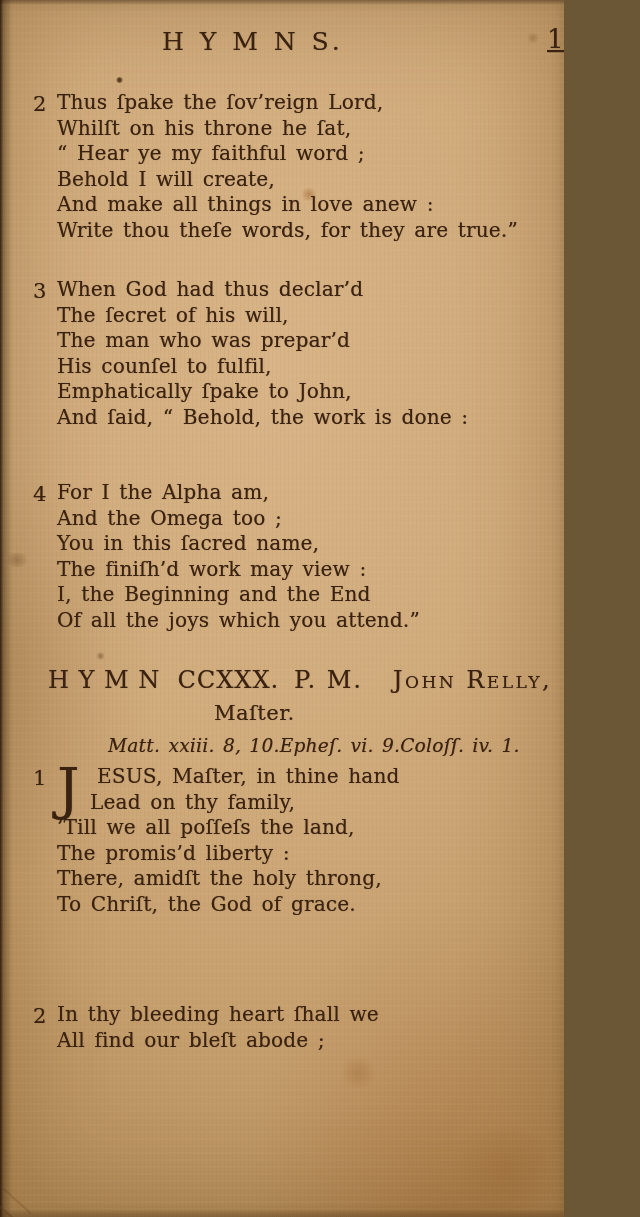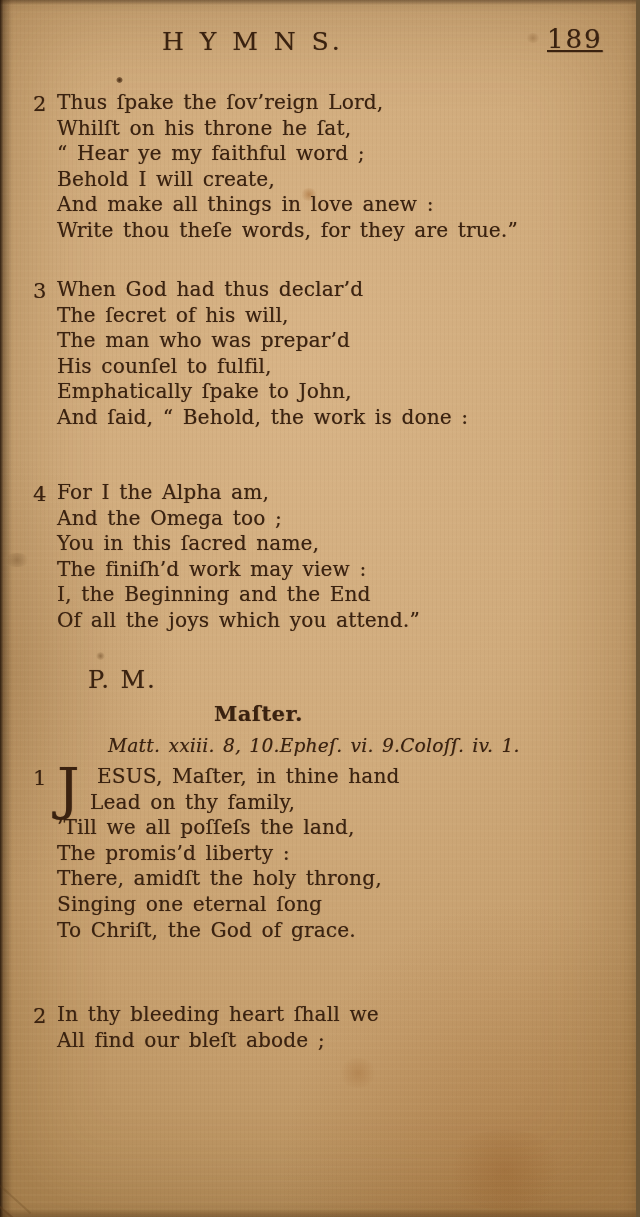--- a/index.html
+++ b/index.html
@@ -2,21 +2,21 @@
 <html><head>
 <meta charset="utf-8">
 <style>
   html,body{margin:0;padding:0;}
   body{
     font-family:"DejaVu Serif","Liberation Serif",serif;
     background:#6b5636;
   }
   .page{
     position:relative;
-    width:636px;height:1217px;
+    width:564px;height:1217px;
     overflow:hidden;
     color:#3a2210;
     background:
       radial-gradient(ellipse 60% 40% at 80% 98%, rgba(146,86,32,0.28) 0%, rgba(146,86,32,0) 60%),
       radial-gradient(ellipse 40% 25% at 0% 55%, rgba(120,80,35,0.18) 0%, rgba(120,80,35,0) 70%),
       radial-gradient(ellipse 95% 75% at 48% 30%, #d8b487 0%, #d0ab7c 45%, #c59e6d 75%, #b28b58 100%);
     box-shadow: inset 0 0 90px 12px rgba(104,68,26,0.28), inset 0 0 14px rgba(60,35,12,0.28);
   }
   
   .texture{
@@ -67,25 +67,25 @@
   .v-c{top:480px;}
   .v-d{top:764px;}
   .v-e{top:1002px;}
 
   .hymn-heading{
     position:absolute;left:48px;top:666px;
     display:flex;align-items:baseline;
     font-size:24px;
   }
   .hymn-heading .hnum{white-space:pre;letter-spacing:1px;}
-  .hymn-heading .meter{margin-left:40px;letter-spacing:2px;}
+  .hymn-heading .meter{margin-left:15px;letter-spacing:2px;}
   .hymn-heading .author{margin-left:30px;font-variant:small-caps;letter-spacing:2.5px;}
   .hymn-subtitle{
     position:absolute;left:214px;top:701px;
-    font-size:21px;letter-spacing:0.5px;font-weight:bold;
+    font-size:21px;letter-spacing:0.5px;
   }
   .scripture{
     position:absolute;left:108px;top:735px;
     display:flex;
     font-style:italic;font-size:18.5px;letter-spacing:0.3px;word-spacing:2px;white-space:pre;
   }
 
   
   .v-d .dropcap{
     position:absolute;left:0px;top:1px;
@@ -139,38 +139,39 @@
     <span class="vnum txt">4</span>
     <div class="line txt">For I the Alpha am,</div>
     <div class="line txt">And the Omega too ;</div>
     <div class="line txt">You in this ſacred name,</div>
     <div class="line txt">The finiſh’d work may view :</div>
     <div class="line txt">I, the Beginning and the End</div>
     <div class="line txt">Of all the joys which you attend.”</div>
   </div>
 
   <div class="hymn-heading txt">
+    <span class="hnum">H Y M N  CCXXX.</span>
     <span class="meter">P. M.</span>
+    <span class="author">John Relly,</span>
   </div>
   <div class="hymn-subtitle txt">Maſter.</div>
   <div class="scripture txt">
     <span>Matt. xxiii. 8, 10.</span>
     <span>Epheſ. vi. 9.</span>
     <span>Coloſſ. iv. 1.</span>
   </div>
 
   <div class="verse v-d">
     <span class="vnum txt">1</span>
     <span class="dropcap txt">J</span>
     <div class="line l0 txt">ESUS, Maſter, in thine hand</div>
     <div class="line l1 txt">Lead on thy family,</div>
     <div class="line txt">’Till we all poſſeſs the land,</div>
     <div class="line txt">The promis’d liberty :</div>
     <div class="line txt">There, amidſt the holy throng,</div>
-    <div class="line txt">Singing one eternal ſong</div>
     <div class="line txt">To Chriſt, the God of grace.</div>
   </div>
 
   <div class="verse v-e">
     <span class="vnum txt">2</span>
     <div class="line txt">In thy bleeding heart ſhall we</div>
     <div class="line txt">All find our bleſt abode ;</div>
   </div>
 </div>
 

